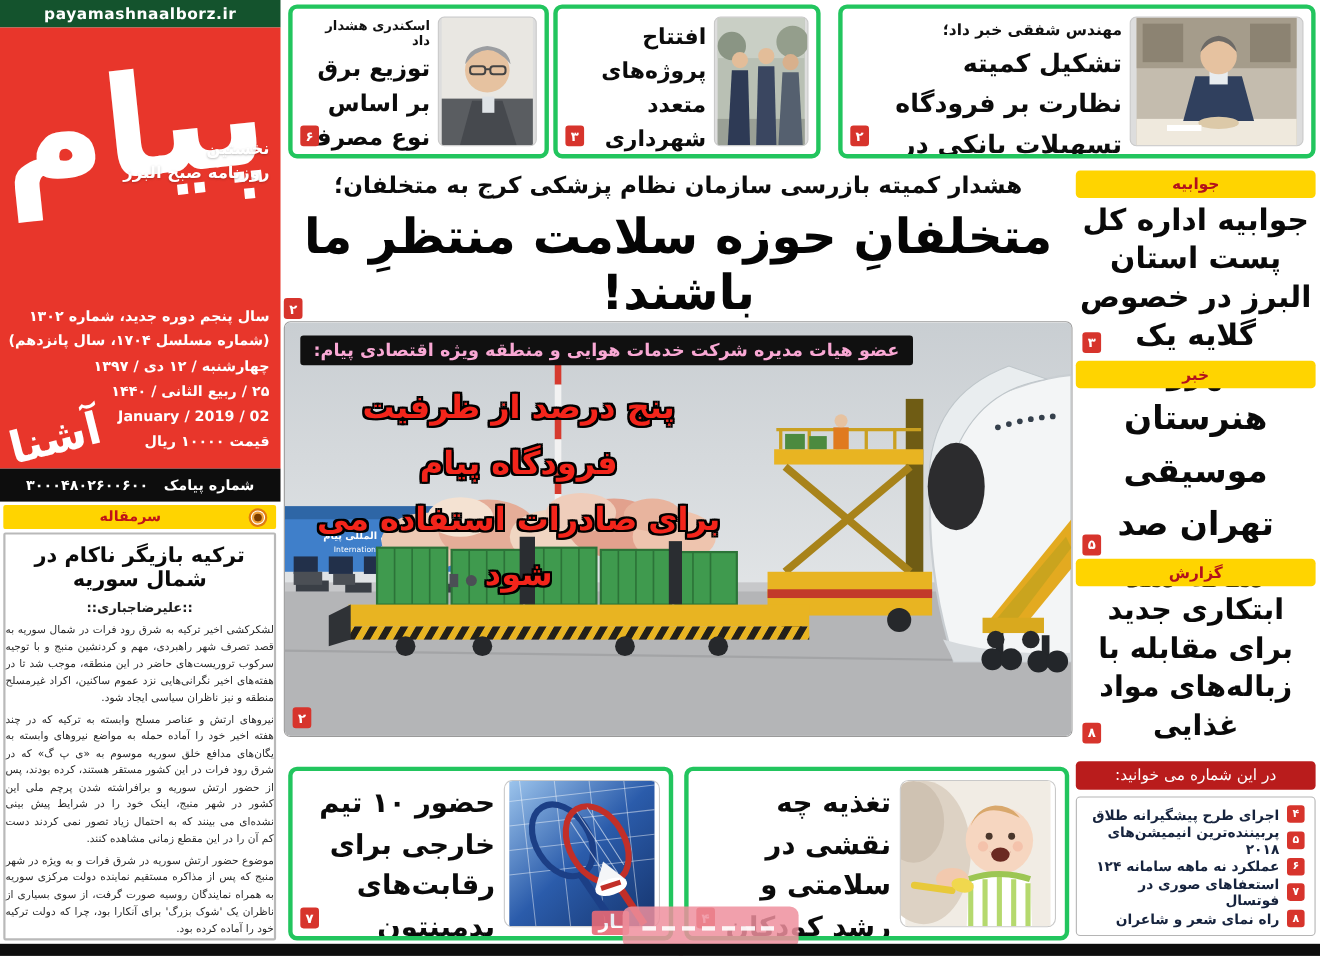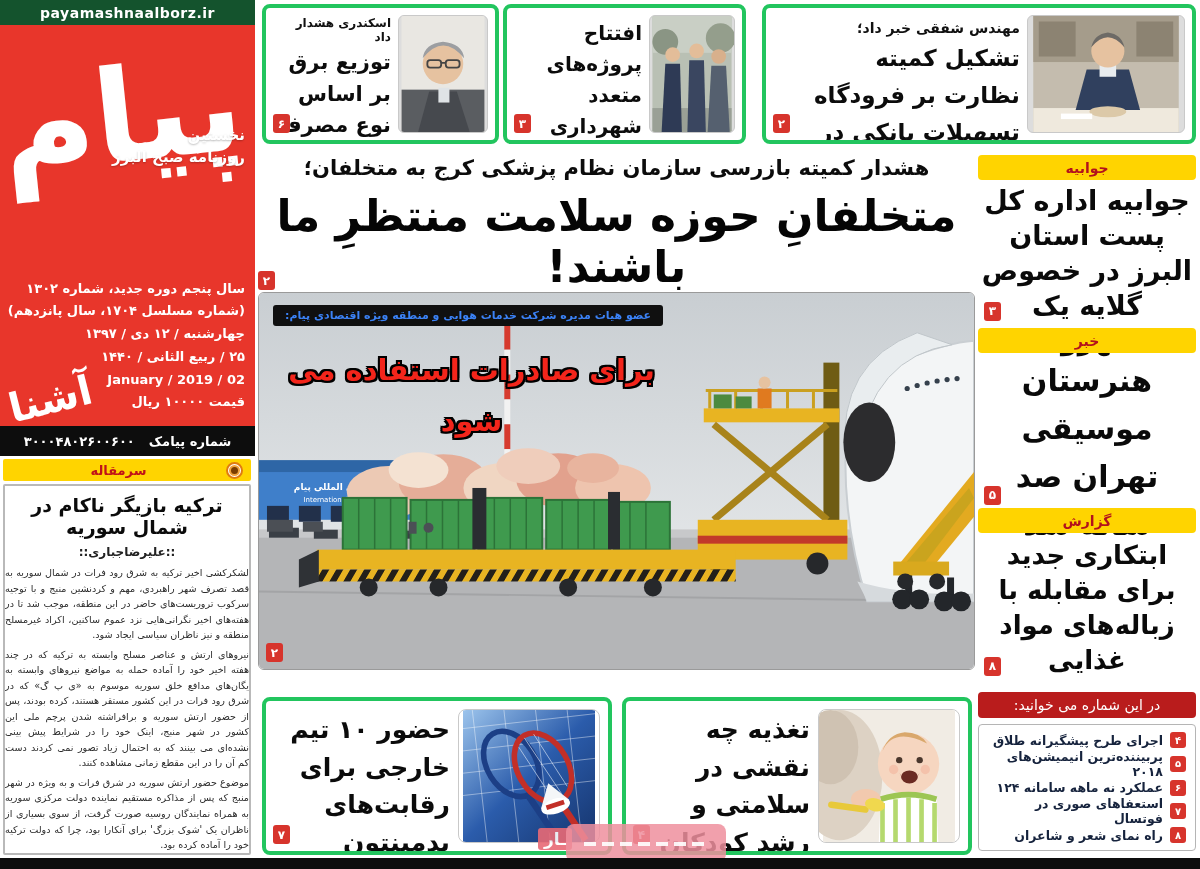--- a/index.html
+++ b/index.html
@@ -56,22 +56,22 @@
 
   
   #lead { left:258px; top:148px; width:717px; height:142px; direction:rtl; text-align:center; }
   #lead .kick { font-size:21px; font-weight:bold; color:#0c0c0c; margin-top:8px; }
   #lead .hl { font-size:44px; font-weight:bold; color:#050505; margin-top:10px; letter-spacing:-1px; }
 
   
   #photo-story { left:258px; top:292px; width:717px; height:378px; border:1px solid #9a9a9a;
     border-radius:6px; overflow:hidden; }
   #photo-story svg.scene { position:absolute; inset:0; width:100%; height:100%; }
-  .ph-kicker { position:absolute; left:14px; top:12px; background:#101010; color:#3b82f6;
-    font-size:11px; font-weight:bold; padding:4px 12px; border-radius:3px; direction:rtl; }
+  .ph-kicker { position:absolute; left:14px; top:12px; background:#101010; color:#f9a8d4;
+    font-size:16px; font-weight:bold; padding:4px 12px; border-radius:3px; direction:rtl; }
   .ph-hl { position:absolute; left:10px; top:52px; width:405px; text-align:center; direction:rtl;
     color:#f3251b; font-size:29px; font-weight:bold; line-height:1.75;
     text-shadow:-2px 0 0 #000, 2px 0 0 #000, 0 -2px 0 #000, 0 2px 0 #000,
                 -2px -2px 0 #000, 2px 2px 0 #000, 2px -2px 0 #000, -2px 2px 0 #000; }
 
   
   .tag { left:978px; width:218px; height:25px; background:#ffd400; border-radius:4px;
     color:#b3121c; font-size:14px; font-weight:bold; display:flex; align-items:center;
     justify-content:center; direction:rtl; }
   .rc-hl { left:978px; width:218px; direction:rtl; text-align:center; font-weight:bold;
@@ -378,20 +378,21 @@
       <polygon points="40,268 60,258 60,290 40,296" fill="#2f3236"></polygon>
       <g fill="#4b4f55">
         <rect x="8" y="228" width="26" height="12"></rect>
           <rect x="44" y="230" width="20" height="10"></rect>
         <rect x="150" y="230" width="8" height="12"></rect>
           <circle cx="170" cy="236" r="5"></circle>
       </g>
     </svg>
     <div class="ph-kicker">عضو هیات مدیره شرکت خدمات هوایی و منطقه ویژه اقتصادی پیام:</div>
     <div class="ph-hl">
+      <div>پنج درصد از ظرفیت فرودگاه پیام</div>
       <div>برای صادرات استفاده می شود</div>
     </div>
     <div class="page-chip">۲</div>
   </div>
 
   <div class="tag abs" style="top:155px;">جوابیه</div>
   <div id="rc1-hl" class="rc-hl abs">
     <span>جوابیه اداره کل پست استان البرز در خصوص گلایه یک شهروند</span>
     <span class="rc-chip">۳</span>
   </div>

